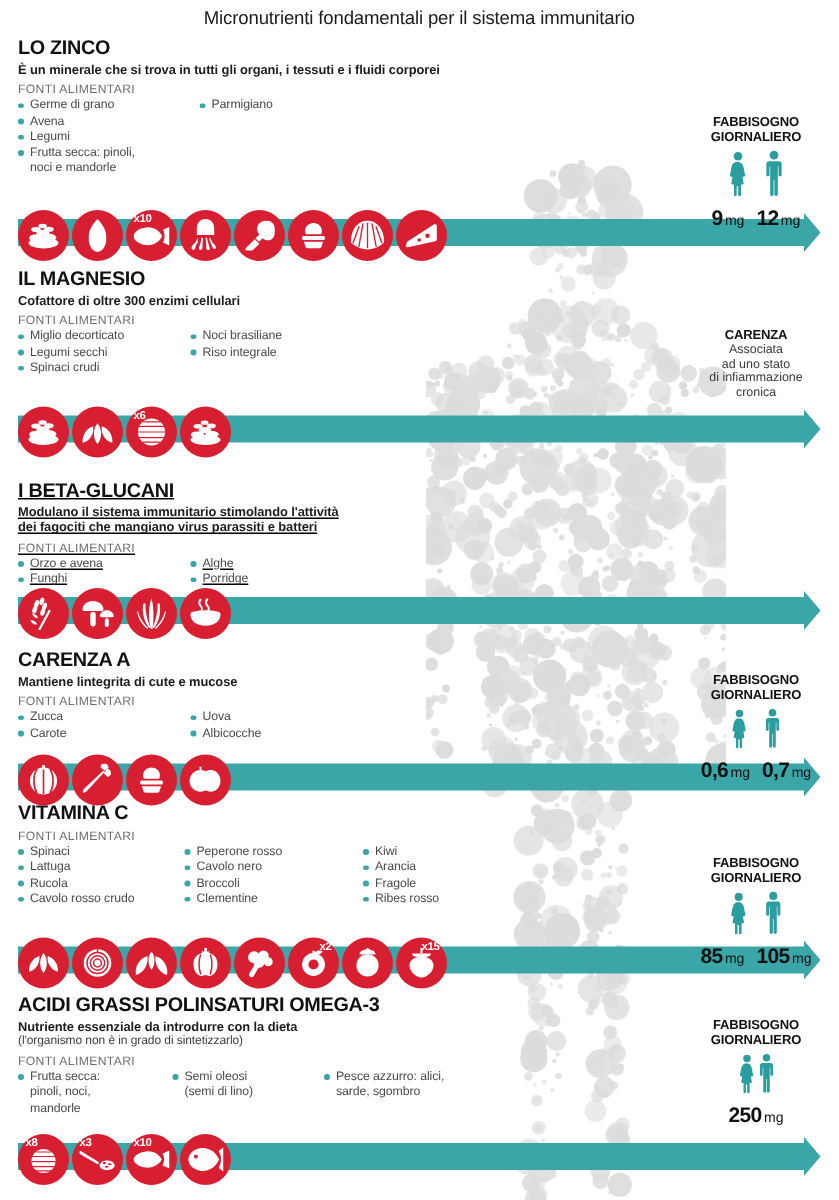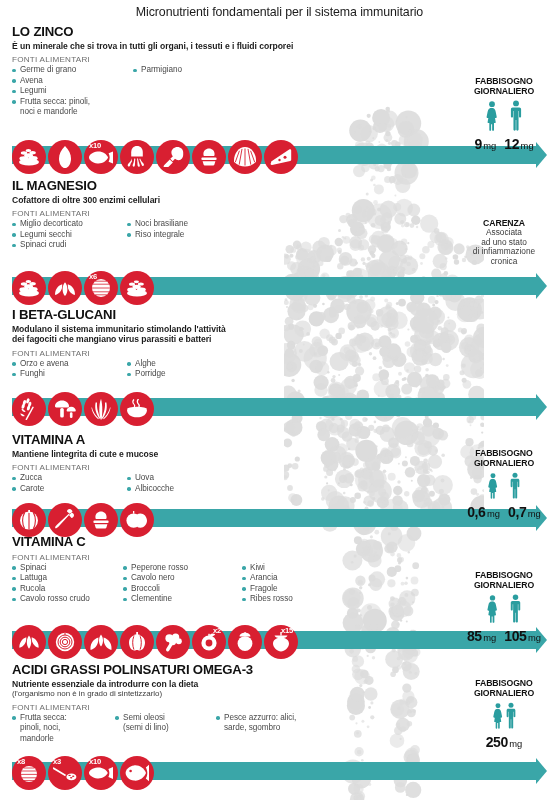--- a/index.html
+++ b/index.html
@@ -1396,21 +1396,21 @@
           </svg>
         </div>
       </div>
       <div class="info" style="top: 218px; left: 452px; width: 104px;">
         <div class="info-hd">CARENZA</div>
         <div class="info-body">Associata</div>
         <div class="info-body">ad uno stato</div>
         <div class="info-body">di infiammazione</div>
         <div class="info-body">cronica</div>
       </div>
-      <div class="section" style="top: 307px;">
+      <div class="section" style="top: 319px; text-decoration: underline;">
         <div class="sec-head">
           <div class="sec-title">I BETA-GLUCANI</div>
           <div class="sec-sub" style="white-space: pre-line;">Modulano il sistema immunitario stimolando l'attività
 dei fagociti che mangiano virus parassiti e batteri</div>
           <div class="fonti">FONTI ALIMENTARI</div>
           <div class="cols">
             <div class="col" style="width: 112px;">
               <div class="li">Orzo e avena</div>
               <div class="li">Funghi</div>
             </div>
@@ -1469,21 +1469,21 @@
               <path d="M1 10.4h20c0 4.6-3.6 7.8-10 7.8S1 15 1 10.4z"></path>
               <ellipse cx="11" cy="10" rx="10" ry="2.2"></ellipse>
               <path d="M8.4 1c-1.2 1.2-1.2 2.6 0 3.9 1.1 1.1 1.1 2.3.3 3.4l-1-.6c.5-.8.5-1.4-.2-2.1-1.7-1.8-1.7-4 .1-5.7z"></path>
               <path d="M13 0.6c-1.3 1.3-1.3 2.8 0 4.2 1.2 1.2 1.2 2.5.3 3.7l-1.1-.7c.5-.8.5-1.5-.2-2.3-1.8-1.9-1.8-4.3.1-6.1z"></path>
             </g>
           </svg>
         </div>
       </div>
       <div class="section" style="top: 432px;">
         <div class="sec-head">
-          <div class="sec-title">VITAMINA A</div>
+          <div class="sec-title">CARENZA A</div>
           <div class="sec-sub" style="white-space: pre-line;">Mantiene lintegrita di cute e mucose</div>
           <div class="fonti">FONTI ALIMENTARI</div>
           <div class="cols">
             <div class="col" style="width: 112px;">
               <div class="li">Zucca</div>
               <div class="li">Carote</div>
             </div>
             <div class="col" style="width: 120px;">
               <div class="li">Uova</div>
               <div class="li">Albicocche</div>

